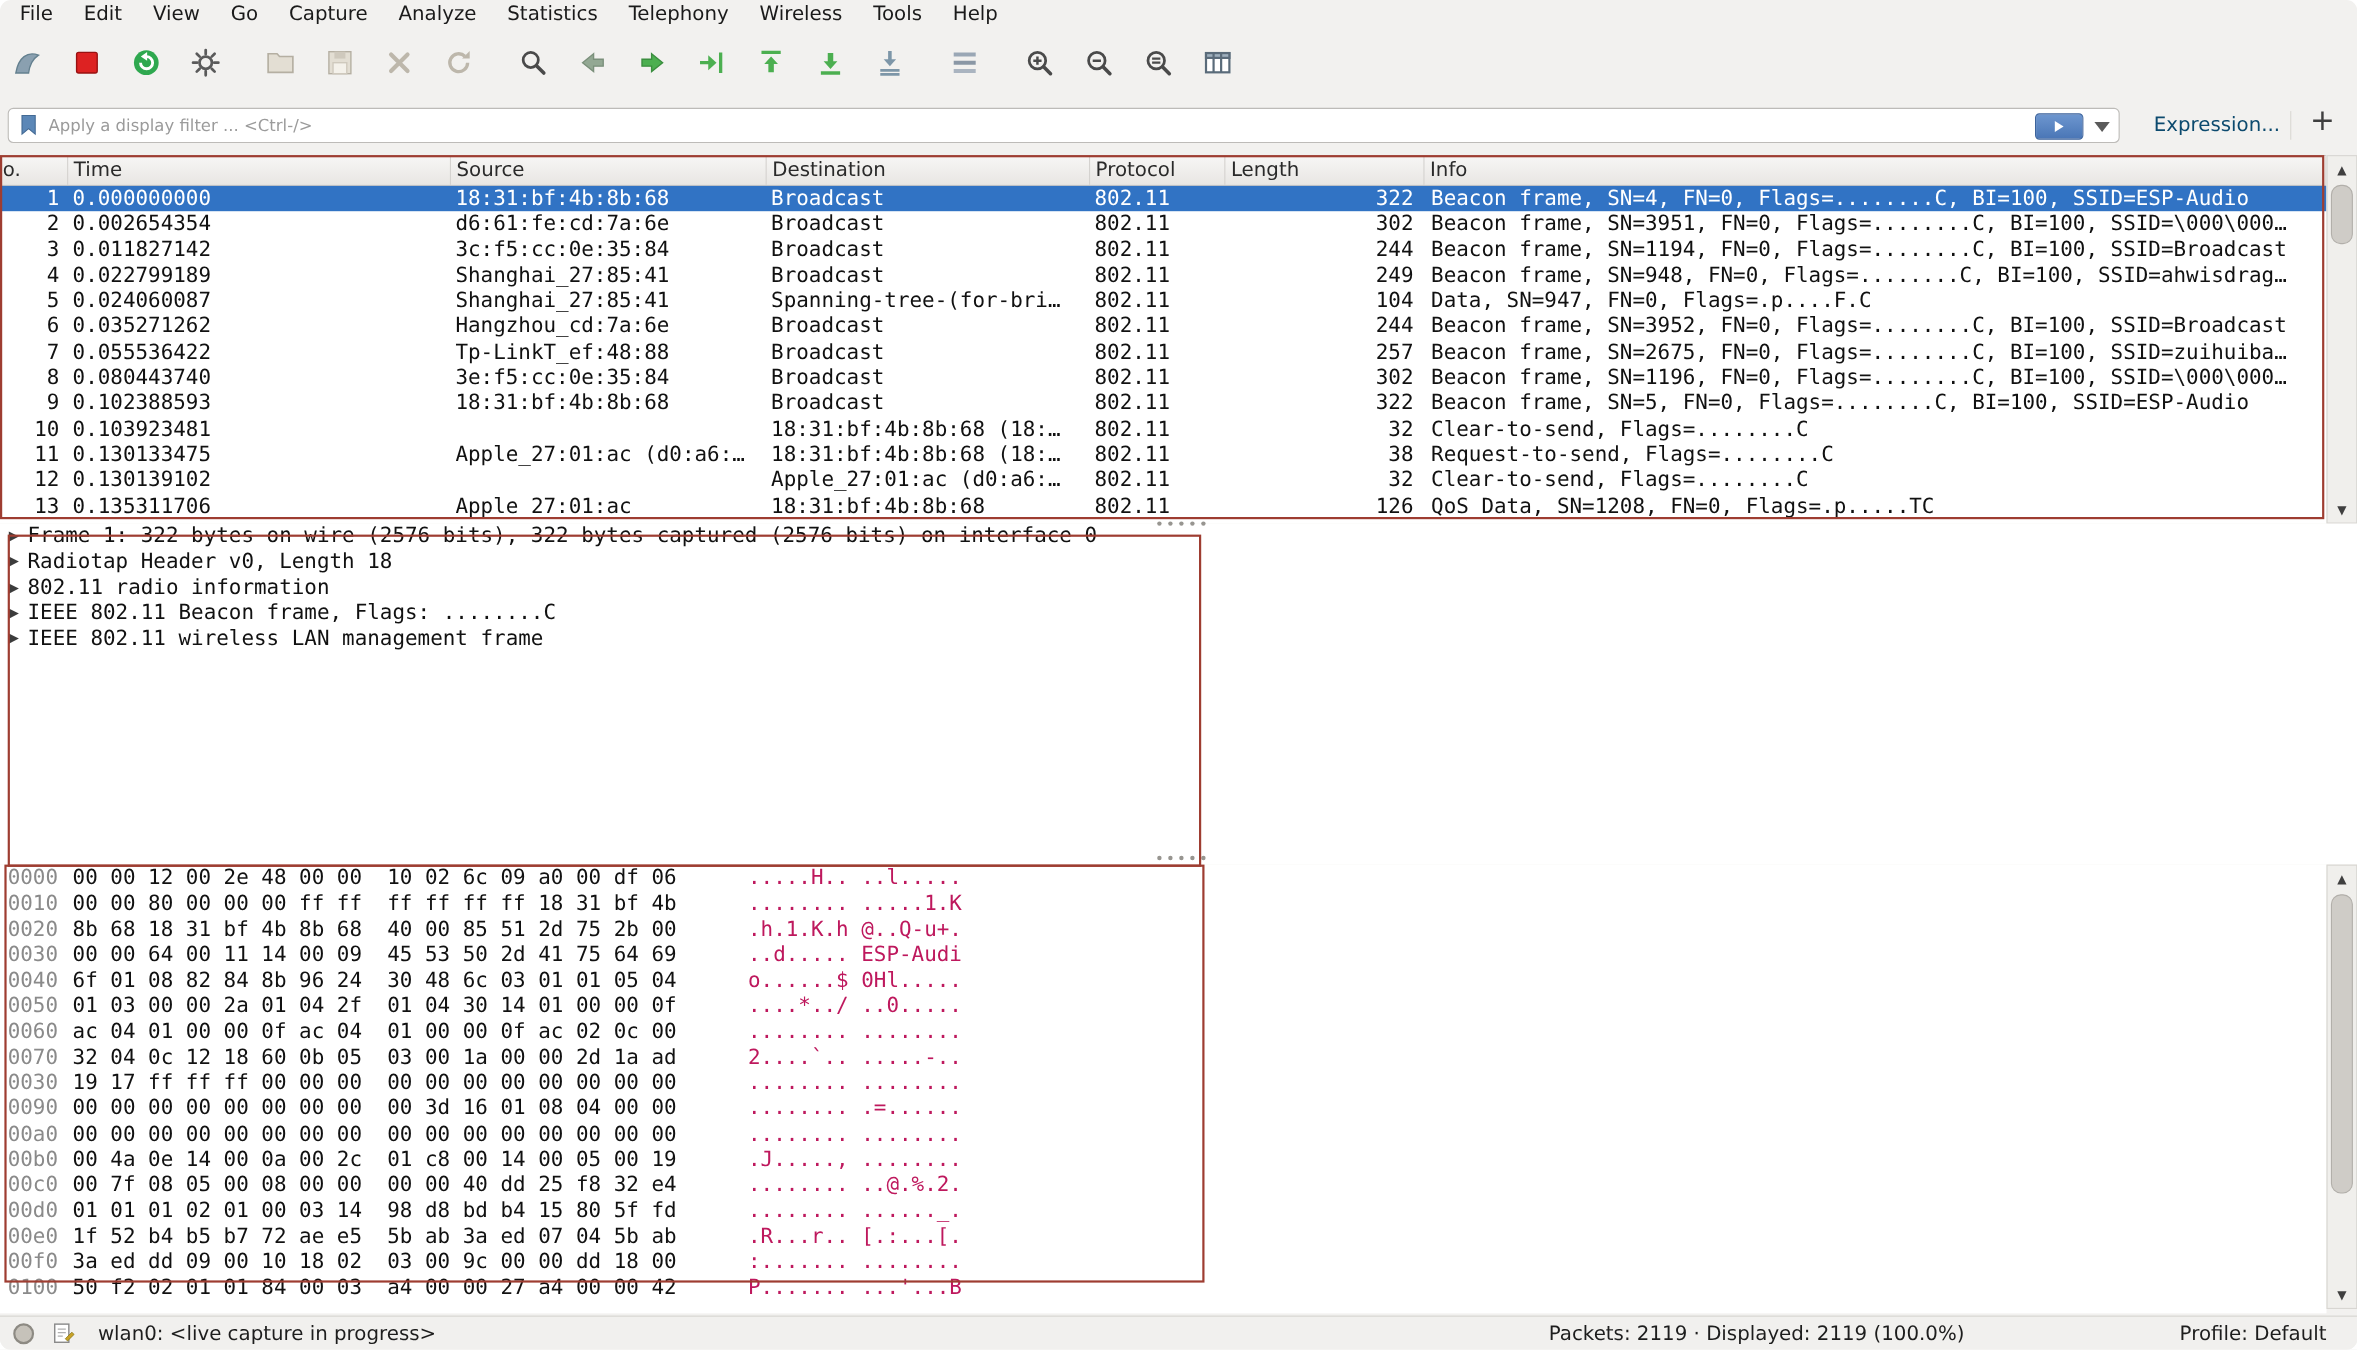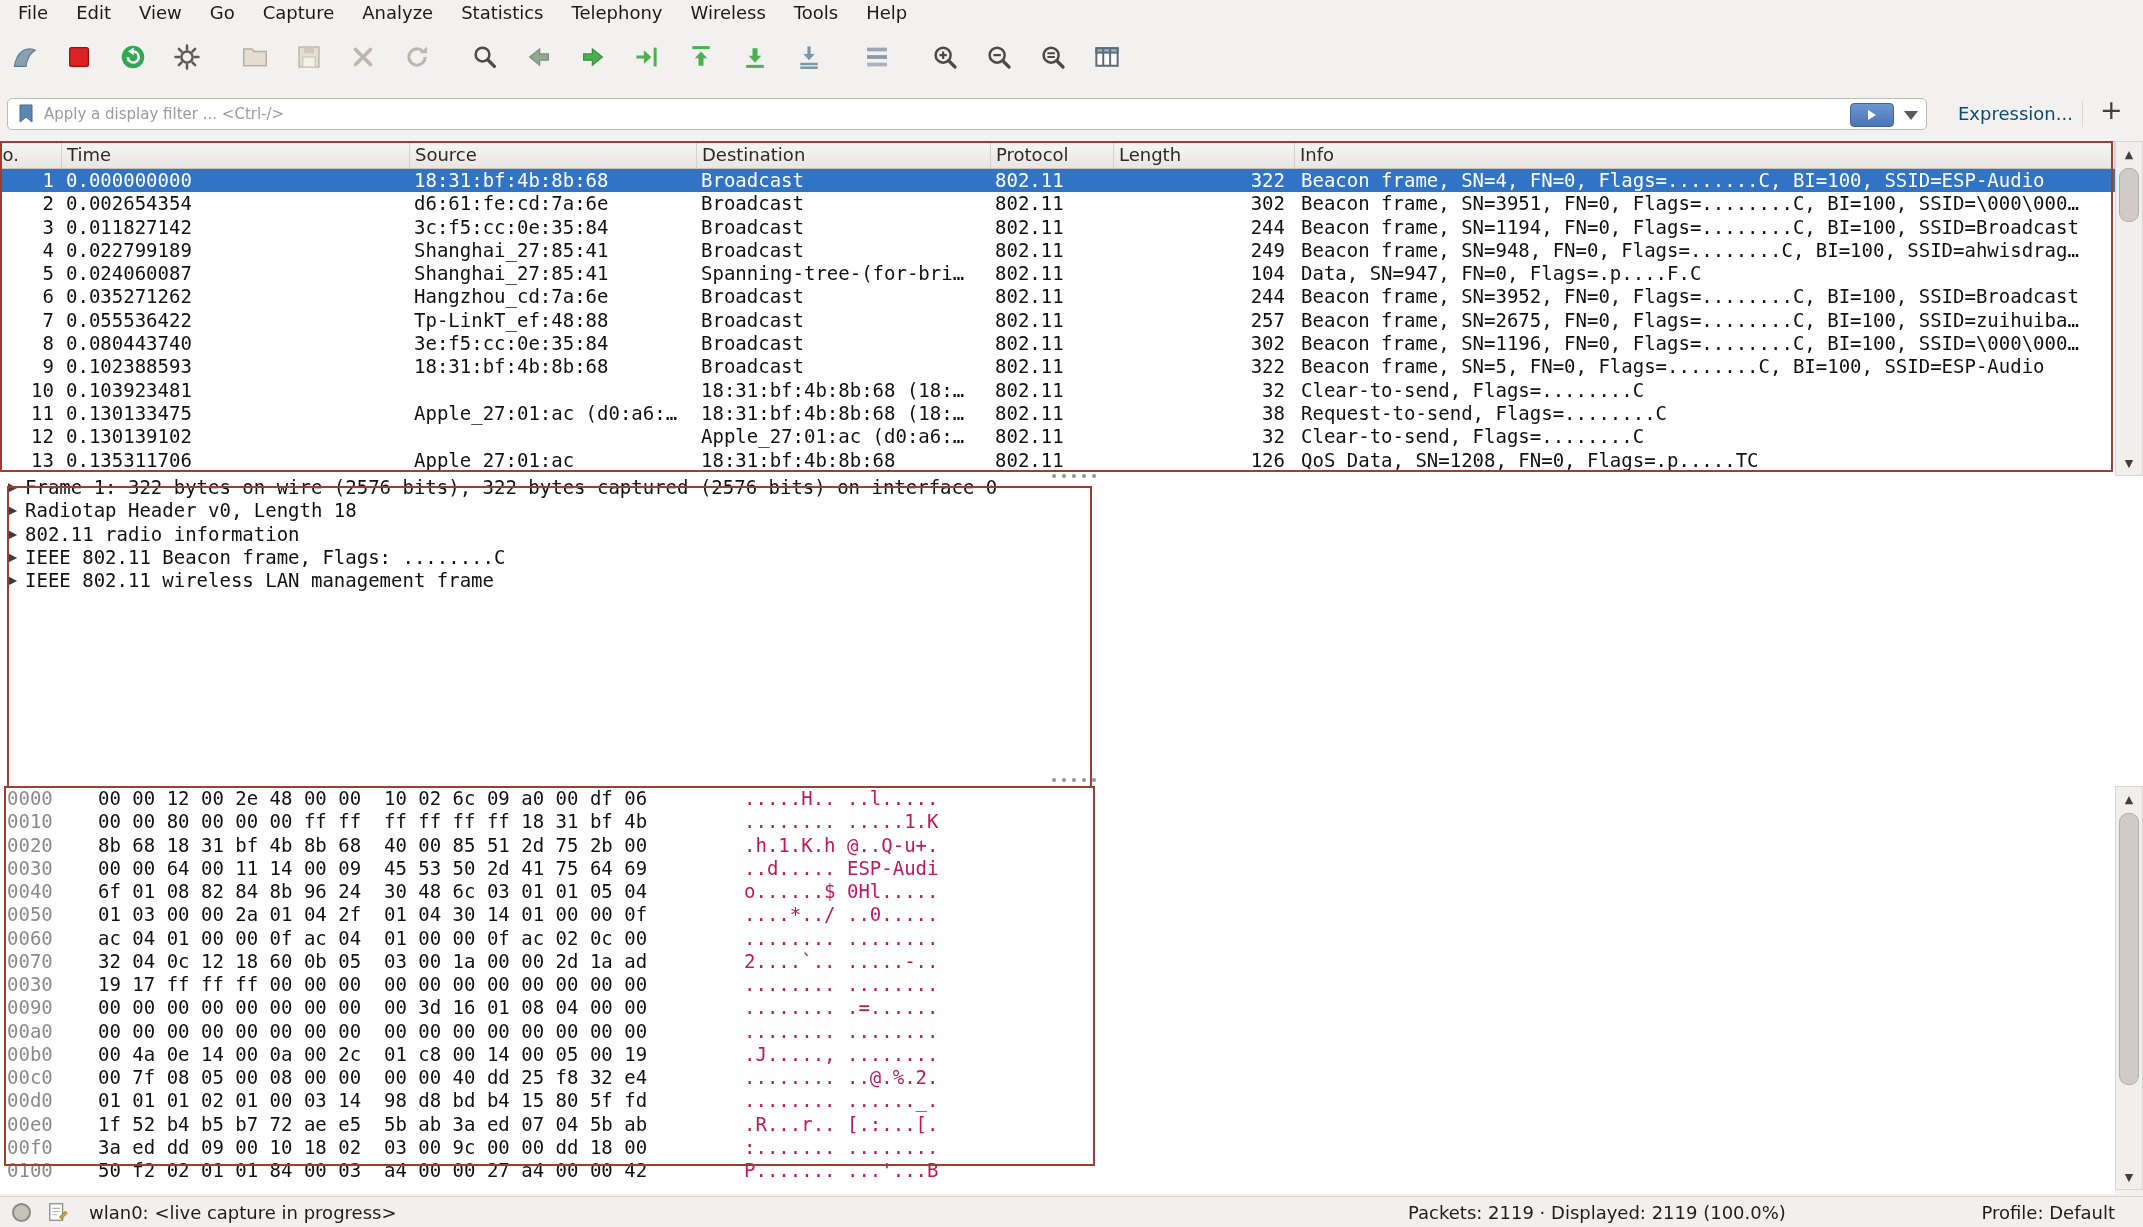--- a/index.html
+++ b/index.html
@@ -1,18 +1,18 @@
 <!DOCTYPE html>
 <html><head>
 <meta charset="utf-8">
 <style>
   * { margin:0; padding:0; box-sizing:border-box; }
   body { background:#ffffff; }
   .app { position:relative; width:2143px; height:1227px; overflow:hidden;
-         background:#f2f1ef; font-family:"DejaVu Sans", sans-serif; color:#1a1a1a; }
+         background:#f2f1ef; font-family:"DejaVu Sans", sans-serif; color:#1a1a1a;border-radius:10px; }
 
   
   .menubar { position:absolute; left:0; top:0; width:100%; height:26px;
              display:flex; align-items:center; padding-left:4px; }
   .menu-item { padding:0 14px; font-size:18px; line-height:26px; cursor:default; }
 
   
   .toolbar { position:absolute; left:0; top:26px; width:100%; height:62px;
              display:flex; align-items:center; padding-left:8px; }
   .tbtn { width:34px; height:38px; margin-right:20px; display:flex;
@@ -60,21 +60,21 @@
   
   .details { position:absolute; left:0; top:476px; width:2143px; height:310px; background:#ffffff; }
   .dline { height:23.3px; line-height:23.3px; padding-left:8px; display:flex; align-items:center;
            font-family:"DejaVu Sans Mono", monospace; font-size:19px; color:#111; }
   .tri { width:12px; margin-right:5px; font-size:12px; color:#3c3c3c; font-family:"DejaVu Sans", sans-serif; }
 
   
   .hexpane { position:absolute; left:0; top:786px; width:2115px; height:408px;
              background:#ffffff; padding-top:1px; }
   .hrow { height:23.25px; line-height:23.25px; display:flex;
-          font-family:"DejaVu Sans Mono", monospace; font-size:19px;gap:32px; }
+          font-family:"DejaVu Sans Mono", monospace; font-size:19px; }
   .hoff   { width:66px; padding-left:7px; color:#8a8a8a; white-space:pre; }
   .hbytes { width:614px; white-space:pre; color:#111; }
   .hascii { white-space:pre; color:#be185d; }
 
   
   .vscroll { position:absolute; width:28px; background:#f0efec; border:1px solid #d8d6d2; }
   .vs-btn { position:absolute; left:0; width:26px; height:24px; display:flex;
             align-items:center; justify-content:center; font-size:11px; color:#3f3f3f; }
   .vs-up { top:0; } .vs-down { bottom:0; }
   .vs-thumb { position:absolute; left:3px; width:20px; background:#cfccc7;

